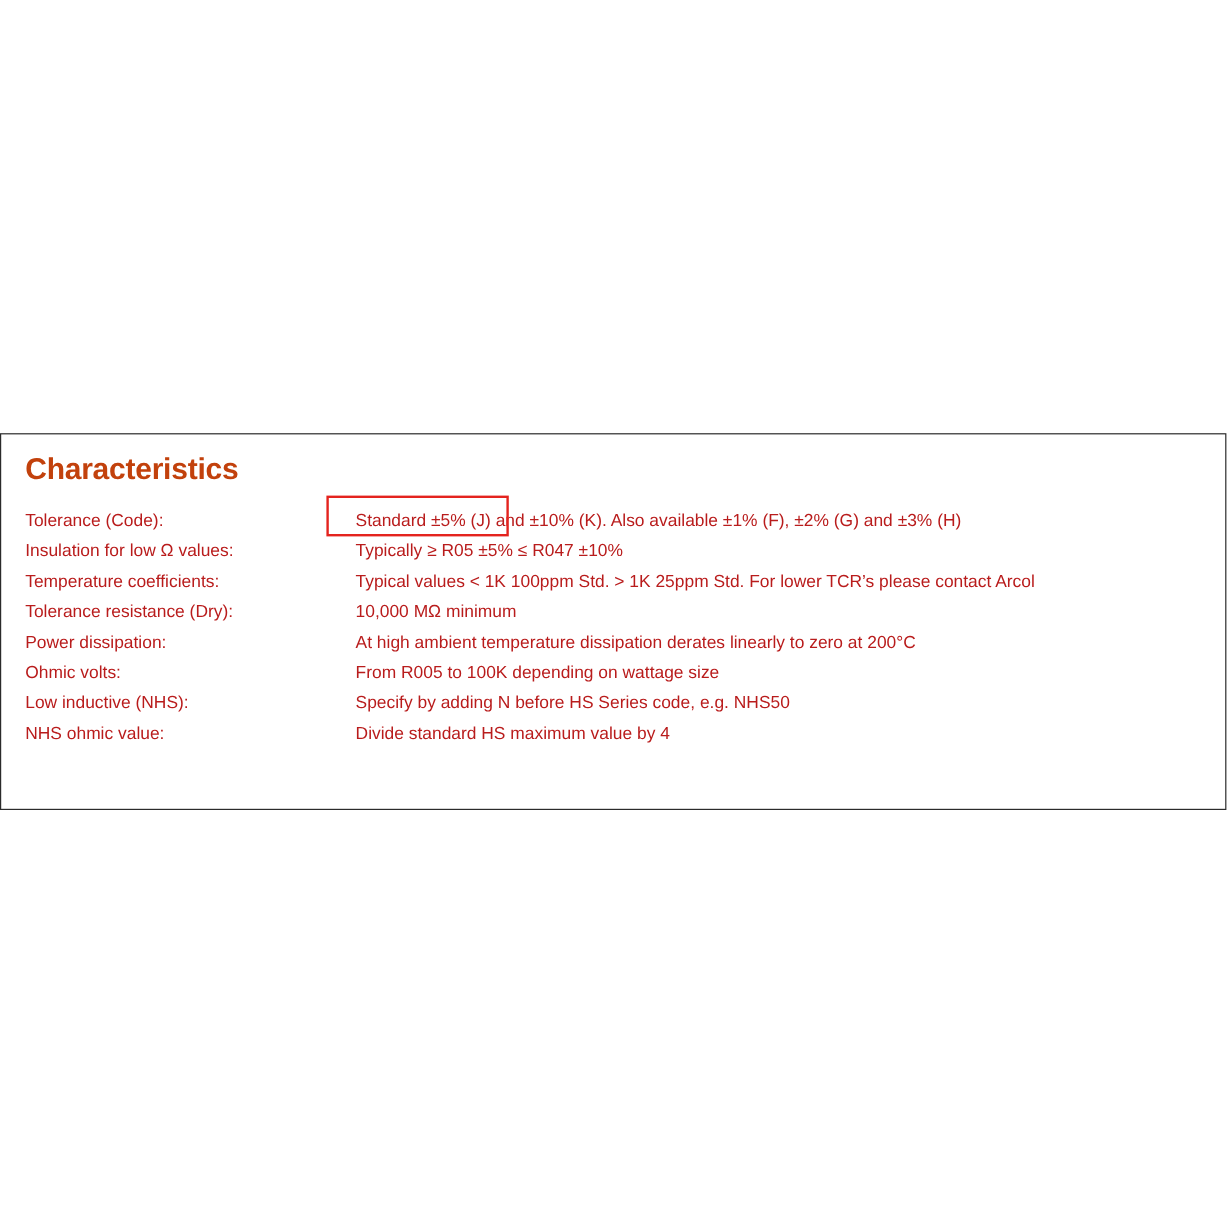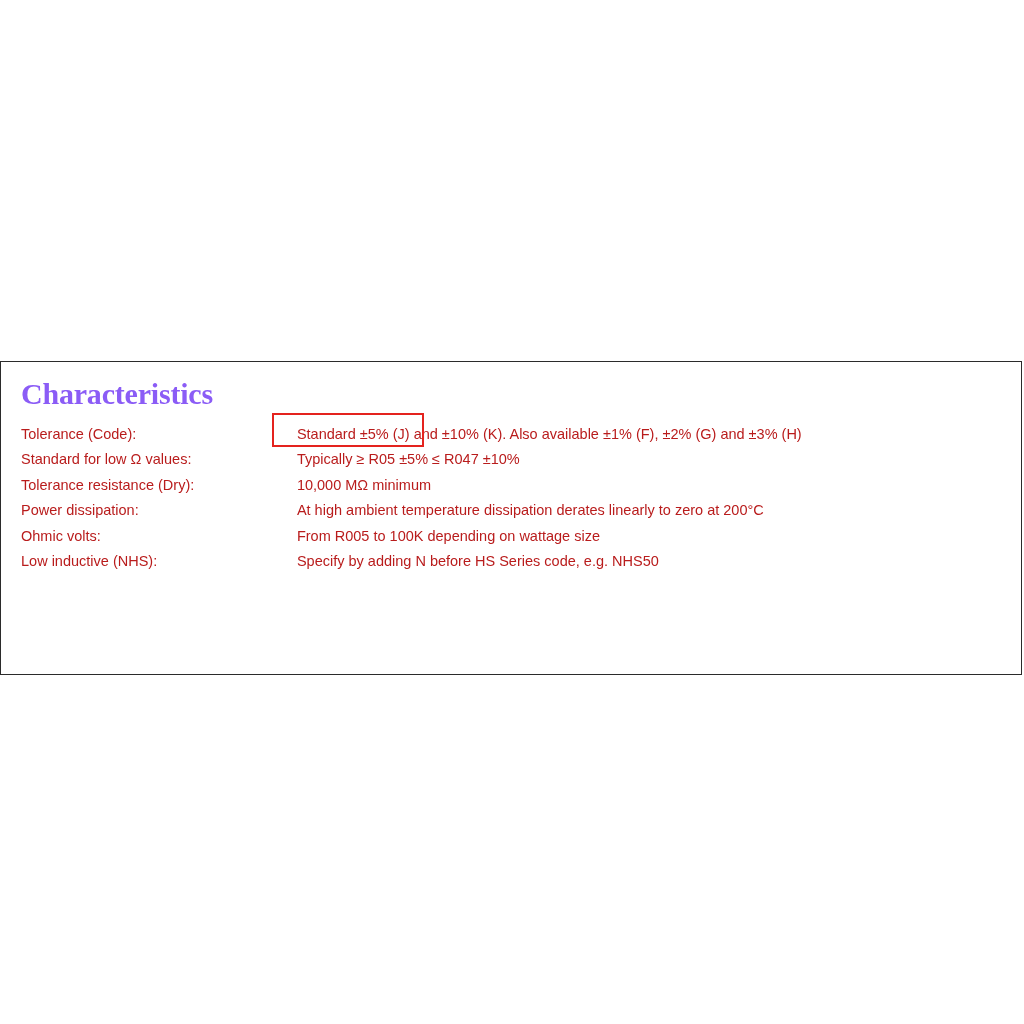--- a/index.html
+++ b/index.html
@@ -24,25 +24,24 @@
     width: 1022px;
     height: 314px;
     border: 1px solid #2b2b2b;
     background: #ffffff;
     box-sizing: border-box;
   }
   .panel-title {
     position: absolute;
     left: 20px;
     top: 15px;
-    font-size: 30px;
+    font-size: 25px;
     font-weight: bold;
-    color: #8b5cf6;
+    color: #c2410c;
     letter-spacing: -0.2px;
-    font-family: Liberation Serif, serif;
   }
   .spec-table {
     position: absolute;
     left: 20px;
     top: 60px;
     width: 960px;
     border-collapse: collapse;
   }
   .spec-table td {
     padding: 0;
@@ -78,38 +77,46 @@
   <div class="panel">
     <div class="panel-title">Characteristics</div>
 
     <table class="spec-table">
       <tbody>
         <tr>
           <td class="label">Tolerance (Code):</td>
           <td class="value">Standard ±5% (J) and ±10% (K). Also available ±1% (F), ±2% (G) and ±3% (H)</td>
         </tr>
         <tr>
-          <td class="label">Standard for low Ω values:</td>
+          <td class="label">Insulation for low Ω values:</td>
           <td class="value">Typically ≥ R05 ±5% ≤ R047 ±10%</td>
+        </tr>
+        <tr>
+          <td class="label">Temperature coefficients:</td>
+          <td class="value">Typical values &lt; 1K 100ppm Std. &gt; 1K 25ppm Std. For lower TCR’s please contact Arcol</td>
         </tr>
         <tr>
           <td class="label">Tolerance resistance (Dry):</td>
           <td class="value">10,000 MΩ minimum</td>
         </tr>
         <tr>
           <td class="label">Power dissipation:</td>
           <td class="value">At high ambient temperature  dissipation derates linearly to zero at 200°C</td>
         </tr>
         <tr>
           <td class="label">Ohmic volts:</td>
           <td class="value">From R005 to 100K depending on wattage size</td>
         </tr>
         <tr>
           <td class="label">Low inductive (NHS):</td>
           <td class="value">Specify by adding N before HS Series code, e.g. NHS50</td>
         </tr>
+        <tr>
+          <td class="label">NHS ohmic value:</td>
+          <td class="value">Divide standard HS maximum value by 4</td>
+        </tr>
       </tbody>
     </table>
   </div>
 
   <div class="highlight-box"></div>
 
 </div>
 
 </body></html>

